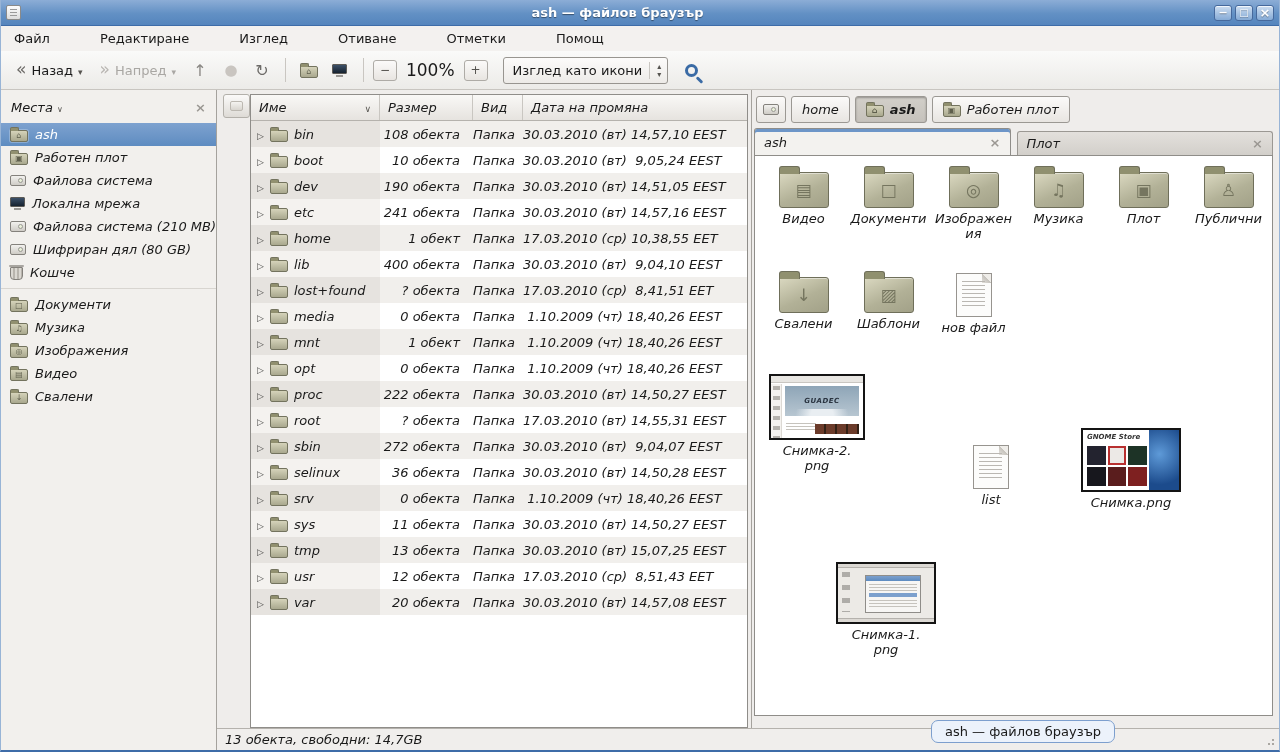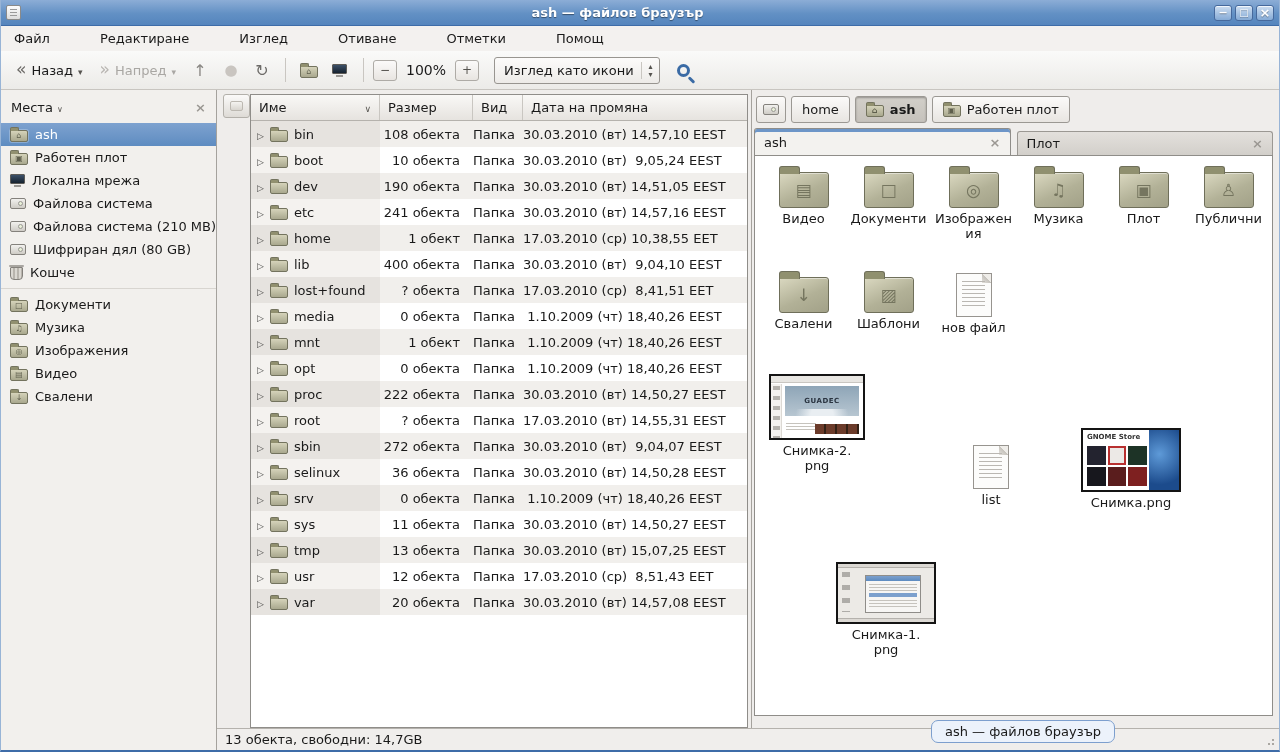--- a/index.html
+++ b/index.html
@@ -33,31 +33,31 @@
   .g-drop::before { content:"▾"; font-size:9px; color:#55534f; }
   .tbtn.disabled, .tbtn.disabled .g-drop::before { color:#a9a7a3;text-align:center; }
   .tico { display:flex; align-items:center; justify-content:center; width:28px; height:26px; font-size:17px; color:#7c7a76; }
   .g-up::before { content:"↑"; font-size:16px; color:#8a8884; }
   .g-stop::before { content:"●"; font-size:15px; color:#c9c5c0; }
   .g-reload::before { content:"↻"; font-size:16px; color:#6d6b68; }
   .tsep { width:1px; height:24px; background:#c9c6c1; margin:0 6px; }
   .zbtn { width:24px; height:21px; border:1px solid #aeaba6; border-radius:3px; background:linear-gradient(#fbfaf9,#e8e5e1);
           display:flex; align-items:center; justify-content:center; font-size:12px; color:#55534f; }
   .g-minus::before { content:"−"; } .g-plus::before { content:"+"; }
-  .zoomlabel { font-size:14px; margin:0 6px; }
+  .zoomlabel { font-size:17px; margin:0 6px; }
   .combo { display:flex; align-items:center; margin-left:12px; height:27px; min-width:152px; padding:0 6px 0 9px;
            border:1px solid #989590; border-radius:3px; background:linear-gradient(#fcfbfa,#edebe8); font-size:13px; gap:7px; }
   .combo-sep { width:1px; align-self:stretch; margin:4px 0; background:#c9c6c1; margin-left:auto; }
   .spinner { display:flex; flex-direction:column; line-height:6px; }
   .g-ua::before { content:"▴"; font-size:8px; color:#55534f; } .g-da::before { content:"▾"; font-size:8px; color:#55534f; }
   .search { width:13px; height:13px; border:3px solid #3a6ba5; border-radius:50%; position:relative; margin-left:14px; }
   .search::after { content:""; position:absolute; width:3px; height:8px; background:#3a6ba5; left:10px; top:9px; transform:rotate(-45deg); border-radius:2px; }
 
   
-  .main { flex:1; display:flex; min-height:0; }
+  .main { flex:1; display:flex; min-height:0;font-style:italic; }
   .sidebar { width:216px; flex:0 0 216px; background:#f2f0ed; border-right:1px solid #a5a29d; display:flex; flex-direction:column; }
   .rightcol { flex:1; display:flex; flex-direction:column; min-width:0; }
   .panes { flex:1; display:flex; min-height:0; }
 
   
   .sb-head { display:flex; align-items:center; padding:10px 10px 8px 10px; font-size:13px; }
   .sb-chev::before { content:"∨"; font-size:8px; color:#55534f; margin-left:4px; }
   .sb-close { margin-left:auto; color:#9b9893; font-size:13px; font-weight:bold; }
   .sb-close::before { content:"×"; }
   .sb-item { display:flex; align-items:center; gap:7px; height:23px; padding:0 9px; font-size:13px; white-space:nowrap; }
@@ -261,26 +261,26 @@
             </span>
             <span>ash</span>
           </div>
           <div class="sb-item">
             <span class="mfolder">
               <span class="memblem">▣</span>
             </span>
             <span>Работен плот</span>
           </div>
           <div class="sb-item">
+            <span class="i-drive"></span>
+            <span>Файлова система</span>
+          </div>
+          <div class="sb-item">
             <span class="i-net"></span>
             <span>Локална мрежа</span>
-          </div>
-          <div class="sb-item">
-            <span class="i-drive"></span>
-            <span>Файлова система</span>
           </div>
           <div class="sb-item">
             <span class="i-drive"></span>
             <span>Файлова система (210 MB)</span>
           </div>
           <div class="sb-item">
             <span class="i-drive"></span>
             <span>Шифриран дял (80 GB)</span>
           </div>
           <div class="sb-item">

